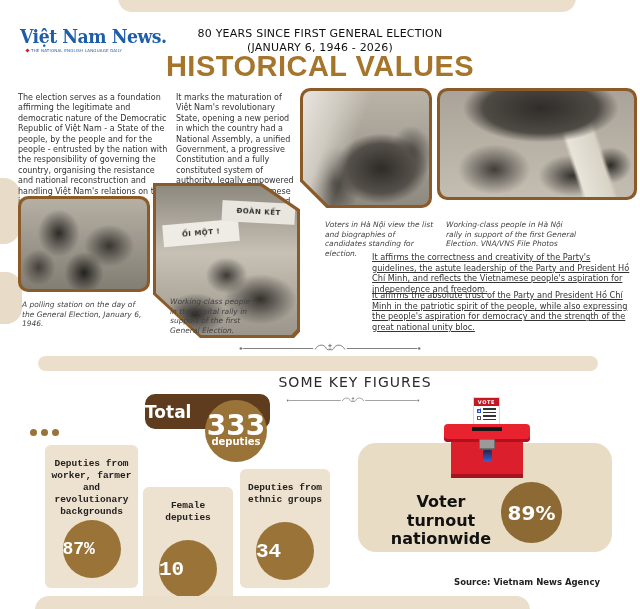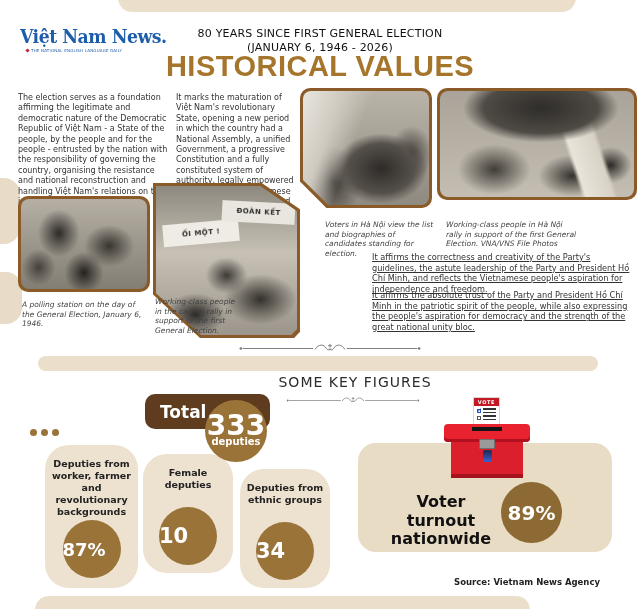--- a/index.html
+++ b/index.html
@@ -88,48 +88,48 @@
   .banner { position:absolute; display:flex; align-items:center; justify-content:center;
     color:#2e2d2a; font-weight:bold; font-size:7px; letter-spacing:0.5px;
     filter:blur(0.2px); white-space:nowrap; }
   .banner-1 { left:5%; top:24%; width:54%; height:15%; background:#efece5; transform:rotate(-5deg); }
   .banner-2 { left:47%; top:11%; width:52%; height:14%; background:#e9e6df; transform:rotate(3deg); }
 
   .caption { position:absolute; font-style:italic; font-size:7.5px; line-height:9.6px; color:#444; }
   .cap-a { left:325px; top:220px; width:112px; }
   .cap-b { left:446px; top:220px; width:132px; }
   .cap-c { left:22px;  top:300px; width:122px; }
-  .cap-d { left:155px; top:297px; width:86px; }
+  .cap-d { left:170px; top:297px; width:86px; }
 
   
   .affirm { position:absolute; left:372px; width:258px; font-size:8.2px; line-height:10.6px; color:#333;text-decoration:underline; }
   .affirm-1 { top:252px; } .affirm-2 { top:290px; }
 
   
   .flourish { position:absolute; }
   .flourish-1 { left:235px; top:342px; width:190px; height:13px; }
   .flourish-2 { left:285px; top:394px; width:136px; height:13px; }
 
   
   .figures-heading { position:absolute; left:155px; top:374px; width:400px; text-align:center;
     font-size:14px; letter-spacing:1px; color:#2b2b2b; }
   .total-box { position:absolute; left:145px; top:394px; width:125px; height:35px;
-    background:#5E3C1D; border-radius:10px; display:flex; align-items:center; padding-left:15px; }
+    background:#5E3C1D; border-radius:10px; display:flex; align-items:center; }
   .total-label { color:#fff; font-weight:bold; font-size:17px; }
   .circle { position:absolute; border-radius:50%; background:#9A7339; color:#fff;
     display:flex; flex-direction:column; align-items:center; justify-content:center; z-index:3; }
   .total-circle { left:205px; top:400px; width:62px; height:62px; }
   .total-value { font-size:28px; font-weight:bold; line-height:20px; }
   .total-unit  { font-size:10px; font-weight:bold; line-height:11px; }
   .deco-dots { position:absolute; left:30px; top:429px; display:flex; gap:4px; }
   .deco-dots span { width:7px; height:7px; border-radius:50%; background:#9A7339; display:block; }
 
-  .stat-box { position:absolute; background:#EDE1CF; border-radius:24px; }
+  .stat-box { position:absolute; background:#EDE1CF; border-radius:6px;font-family:Liberation Mono, monospace; }
   .stat-1 { left:45px;  top:445px; width:93px; height:143px; }
-  .stat-2 { left:143px; top:454px; width:90px; height:119px;padding-left:28px; }
+  .stat-2 { left:143px; top:487px; width:90px; height:119px;padding-left:28px; }
   .stat-3 { left:240px; top:469px; width:90px; height:119px; }
   .stat-label { position:absolute; top:13px; left:6px; right:6px; text-align:center;
     font-weight:bold; font-size:9.5px; line-height:12px; color:#222; }
   .stat-circle { left:50%; transform:translateX(-50%); bottom:8px; width:58px; height:58px;
     position:absolute; border-radius:50%; background:#9A7339; color:#fff;
     display:flex; align-items:center; justify-content:flex-start; }
   .stat-1 .stat-circle { bottom:10px; }
   .v-pct { font-size:18px; font-weight:bold; }
   .v-num { font-size:21px; font-weight:bold; }
 

